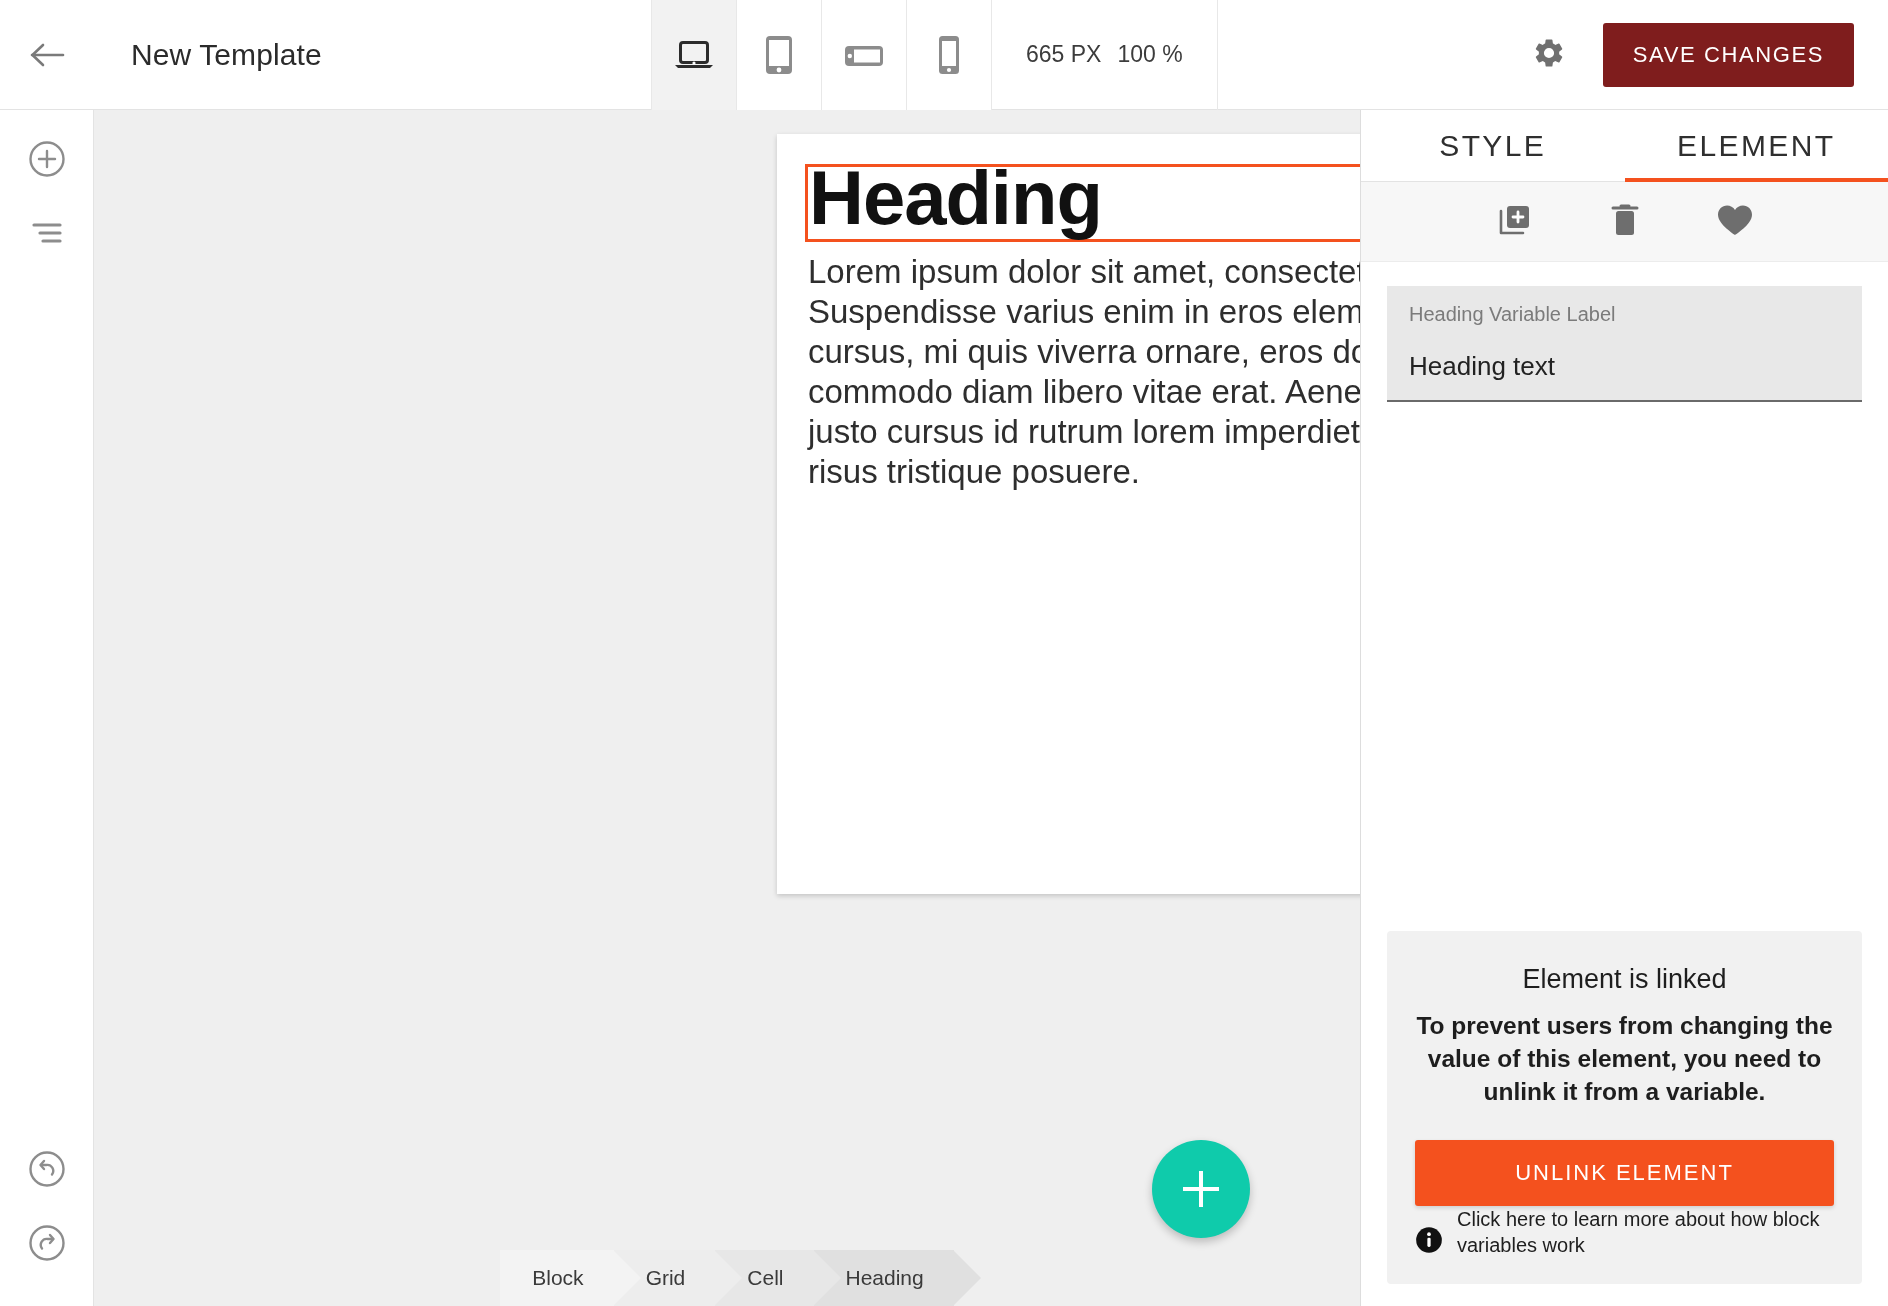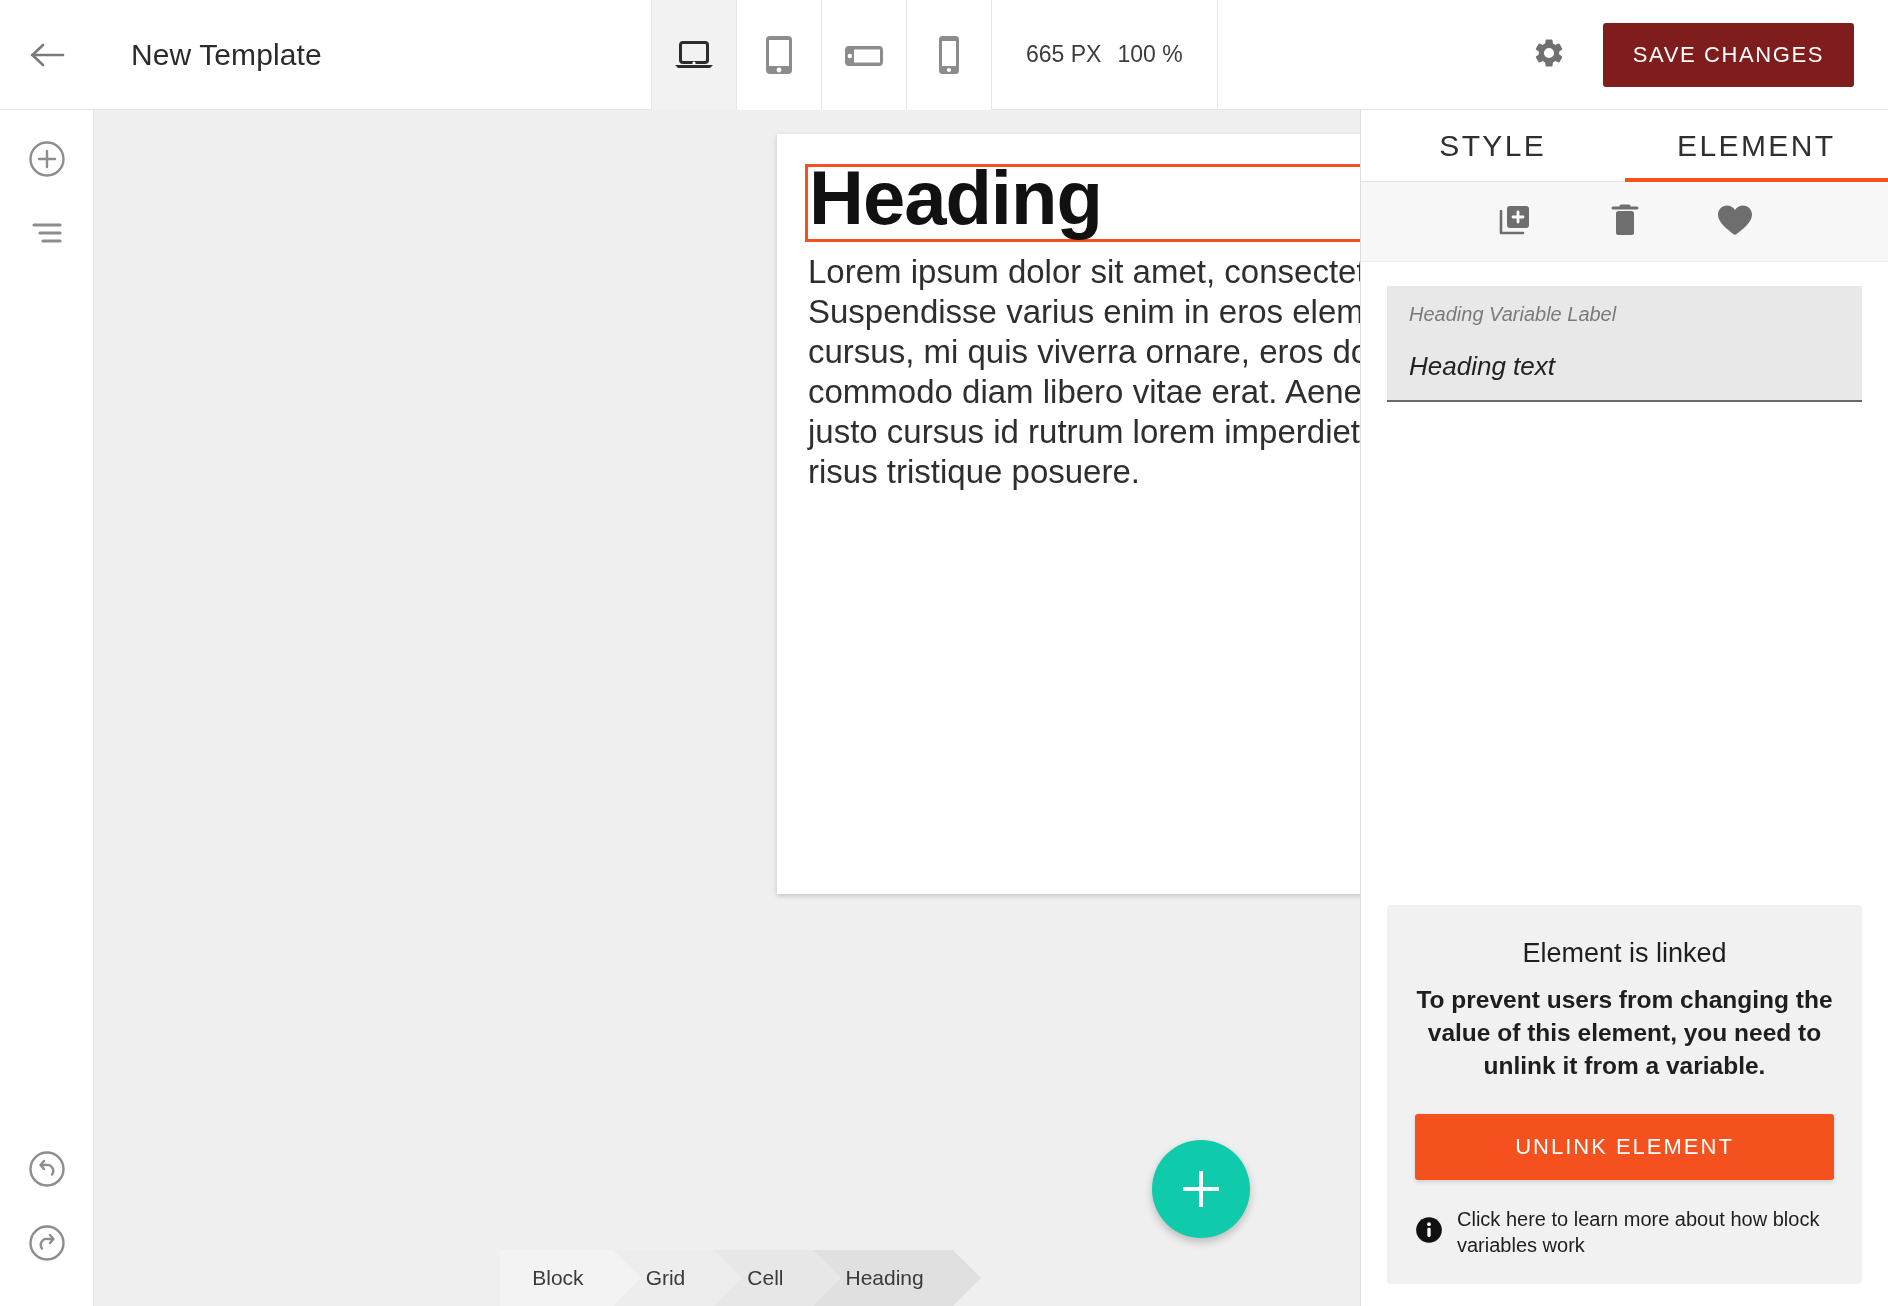--- a/index.html
+++ b/index.html
@@ -347,21 +347,20 @@
     flex: 1 1 auto;
     position: relative;
     padding: 24px 26px 0 26px;
     min-height: 0;
   }
 
   .var-field {
     background: #e8e8e8;
     border-bottom: 2px solid #6a6a6a;
     padding: 14px 22px 16px 22px;
-    font-style: italic;
   }
   .var-label {
     font-size: 20px;
     color: #7b7b7b;
     line-height: 28px;
   }
   .var-value {
     font-size: 26px;
     color: #222222;
     line-height: 36px;
@@ -400,23 +399,22 @@
     border-radius: 3px;
     font-family: "Liberation Sans", sans-serif;
     font-size: 22px;
     letter-spacing: 2px;
     padding: 20px 10px;
     cursor: pointer;
     box-shadow: 0 2px 4px rgba(0,0,0,.14);
   }
   .learn-row {
     display: flex;
-    align-items: center;
+    align-items: flex-end;
     gap: 14px;
-    margin-top: 26px;
     text-align: left;
     cursor: pointer;
   }
   .learn-text {
     font-size: 20px;
     line-height: 26px;
     color: #1e1e1e;
   }
 </style>
 </head>

